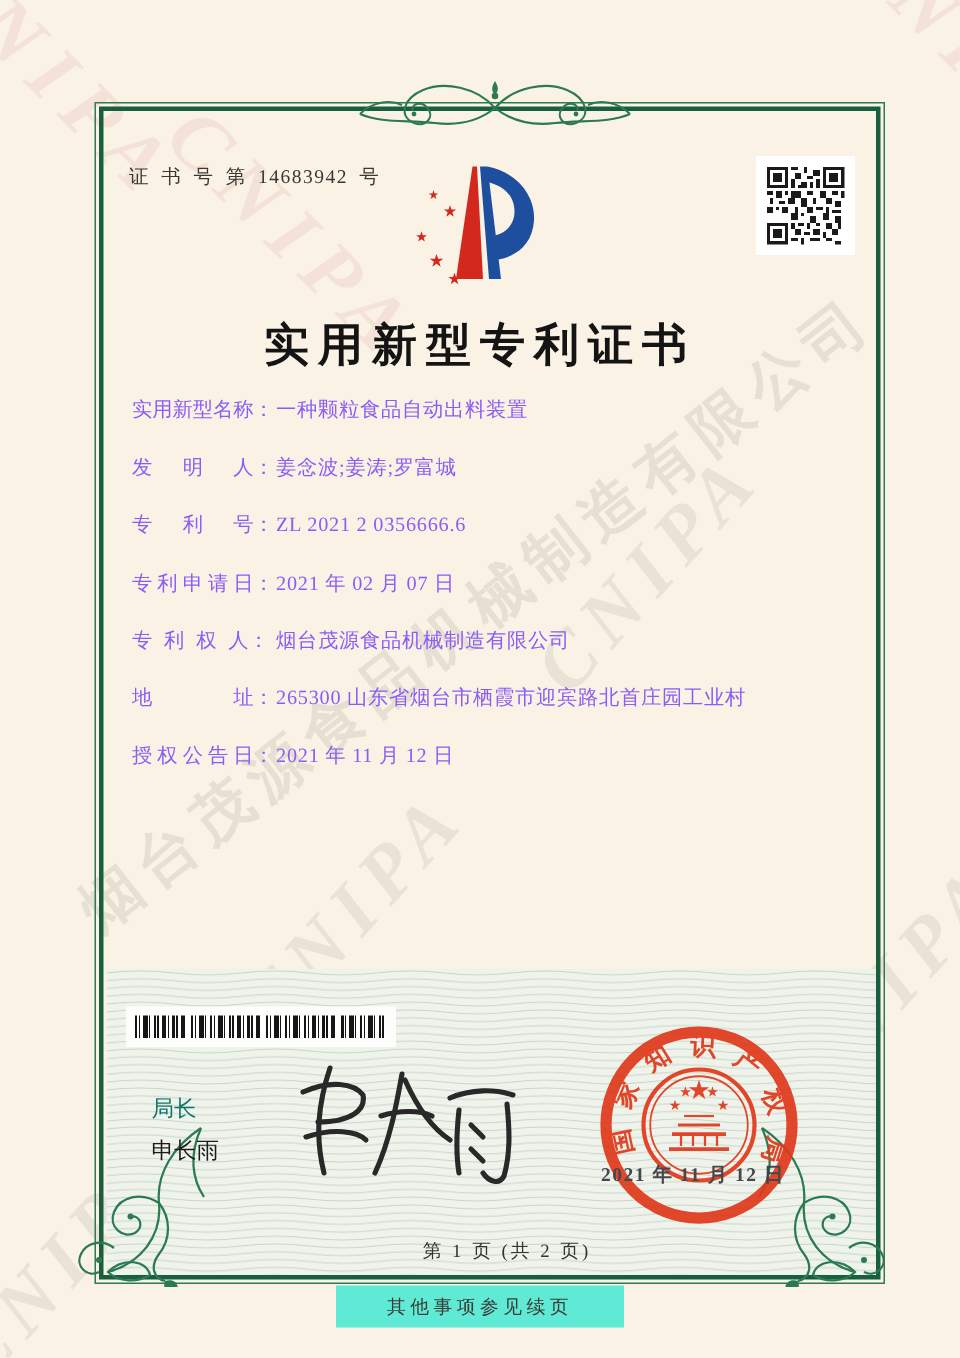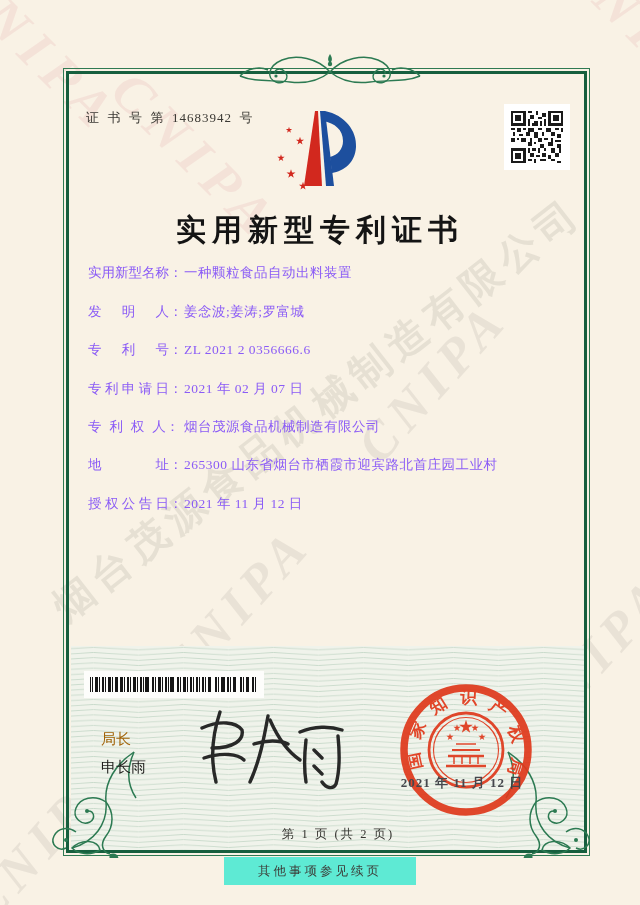--- a/index.html
+++ b/index.html
@@ -48,21 +48,21 @@
   .body-text { position:absolute; left:88px; top:529px; width:474px; font-size:13.2px;
     line-height:19.2px; text-align:justify; color:#2e2d2a; }
   .body-text p { margin:0; text-indent:2.1em; }
   .barcode-box { position:absolute; left:84px; top:671px; width:180px; height:27px; background:#fdfdfb; }
   .barcode { position:absolute; left:6px; top:6px; width:166px; height:15px;
     background-image:repeating-linear-gradient(90deg,
       #151515 0 1.5px, transparent 1.5px 2.5px,
       #151515 2.5px 3.5px, transparent 3.5px 5.5px,
       #151515 5.5px 8.5px, transparent 8.5px 9.5px,
       #151515 9.5px 10px, transparent 10px 12.5px); }
-  .issuer-title { position:absolute; left:101px; top:730px; font-size:15px; color:#a16207;
+  .issuer-title { position:absolute; left:101px; top:730px; font-size:15px; color:#0f766e;
     font-family:"Liberation Sans","DejaVu Sans",sans-serif; }
   .issuer-name { position:absolute; left:101px; top:758px; font-size:15px; color:#1c1b19;
     font-family:Liberation Sans, sans-serif; }
   .signature { position:absolute; left:182px; top:698px; }
   .seal { position:absolute; left:386px; top:670px; }
   .seal text { font-weight:bold; }
   .page-num { position:absolute; left:63px; top:826px; width:510px; text-align:center;
     font-size:12.5px; letter-spacing:2px; color:#34332f;margin-left:20px; }
   .note-box { position:absolute; left:224px; top:857px; width:192px; height:28px;
     background:#5eead4; text-align:center; line-height:28px; font-size:12.5px;

